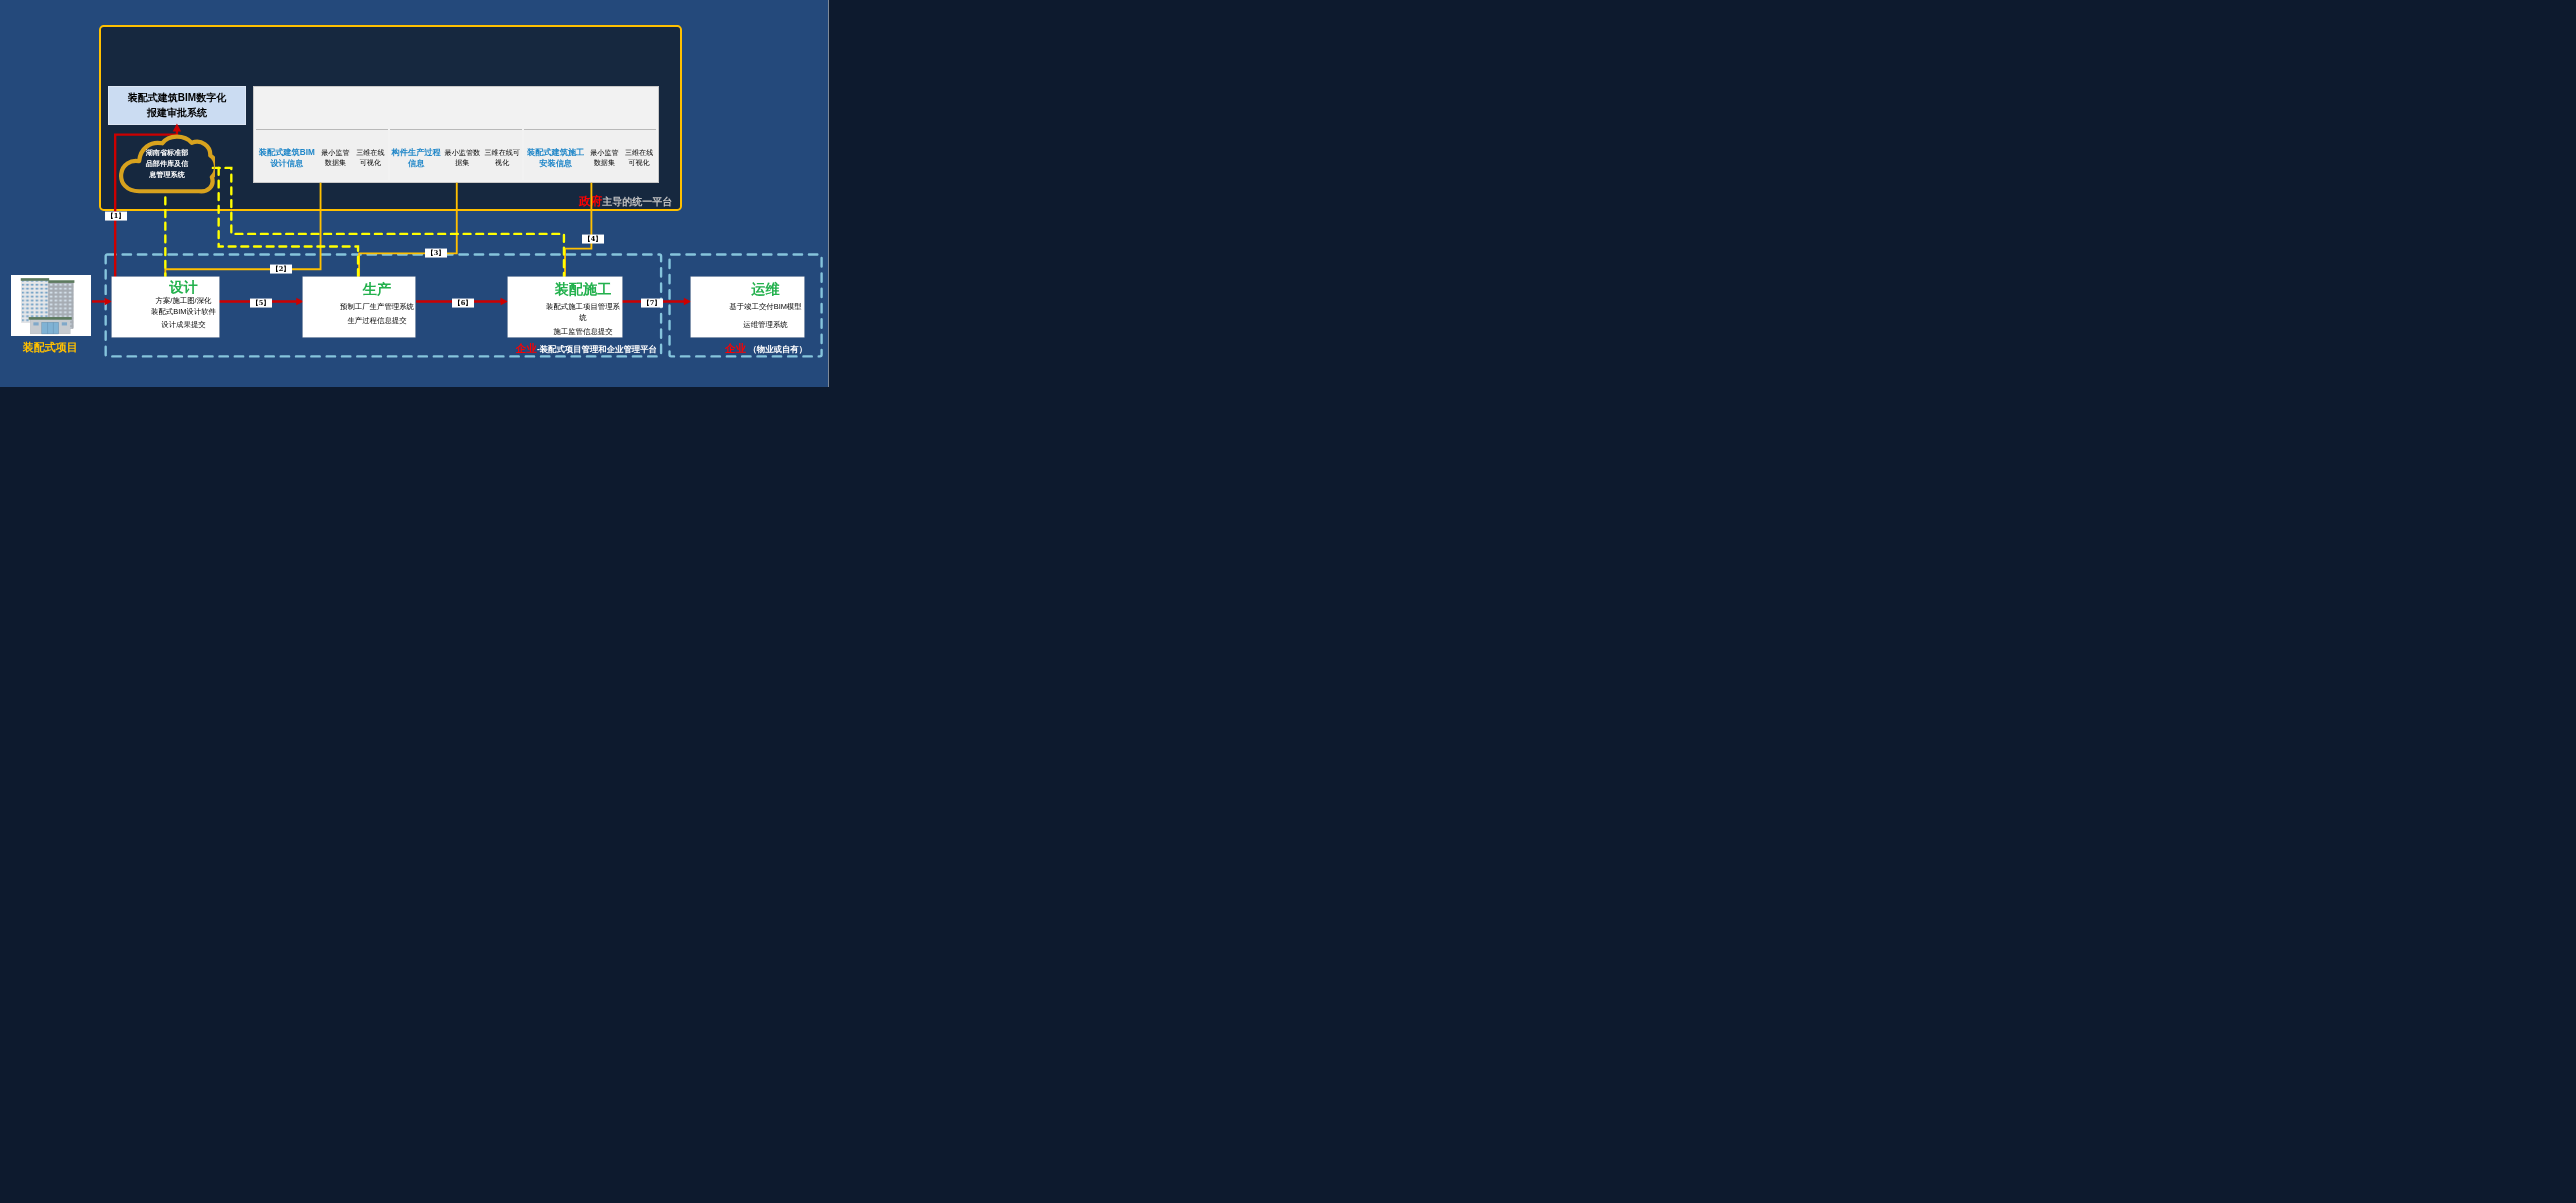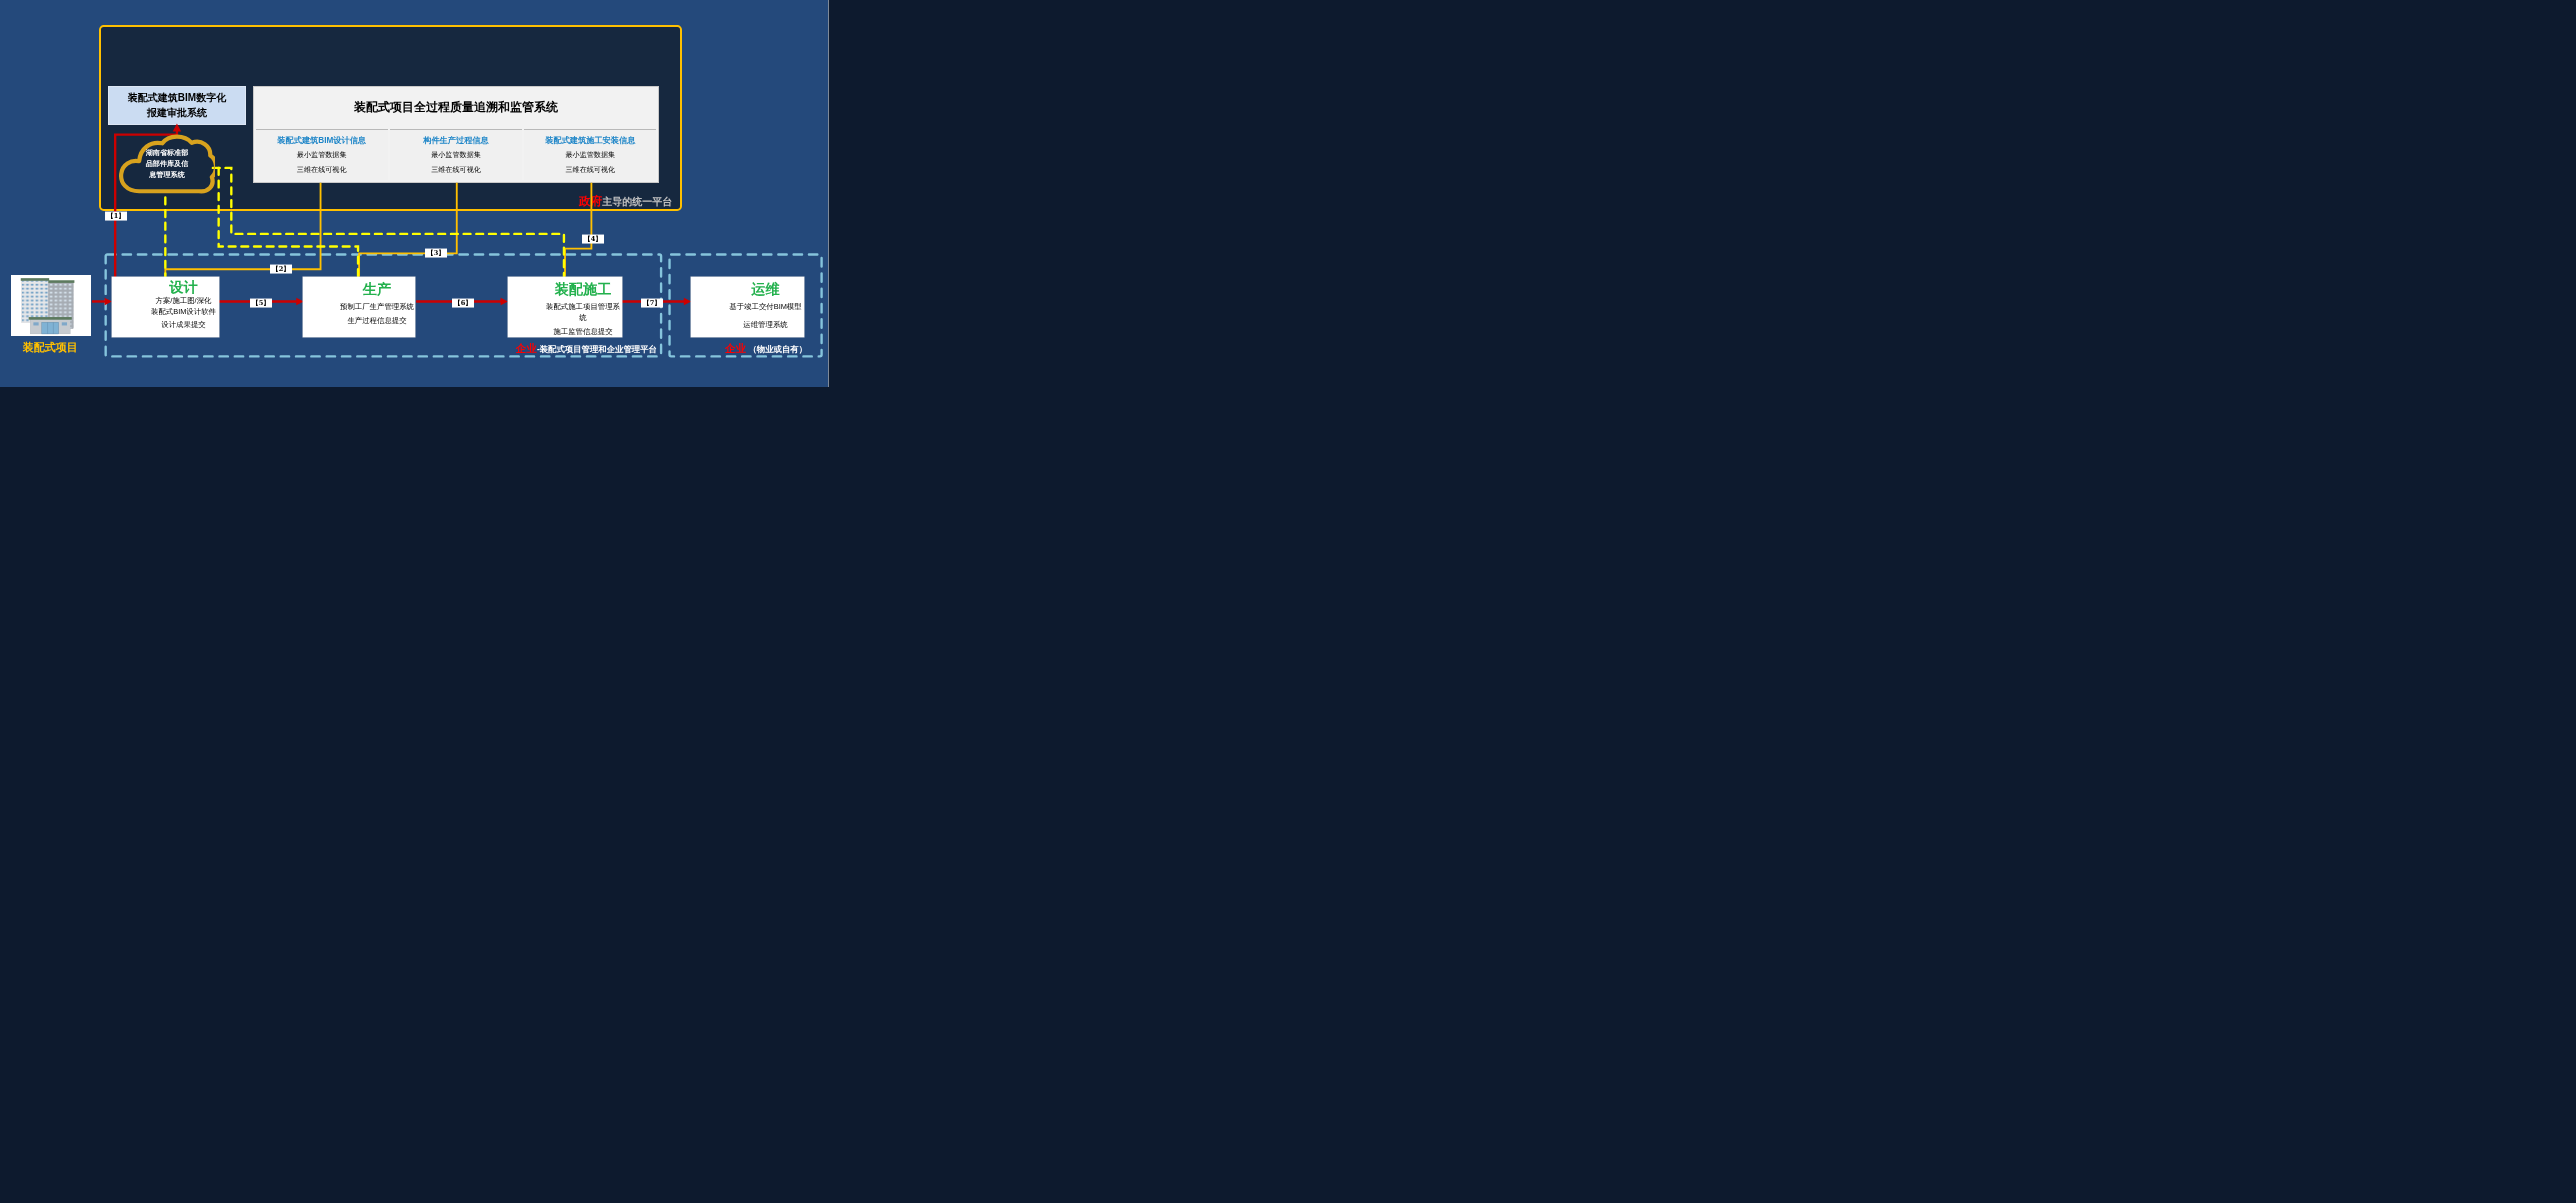--- a/index.html
+++ b/index.html
@@ -19,21 +19,21 @@
     text-align:center;color:#fff;font-weight:bold;font-size:13.7px;line-height:1.5;}
   #approval-box{left:108px;top:86px;width:138px;height:39px;background:#CBDCF2;
     border:1.1px solid #DCE6F4;z-index:3;display:flex;flex-direction:column;justify-content:center;
     text-align:center;color:#000;font-weight:bold;font-size:10px;line-height:1.45;}
   #monitor-box{left:253px;top:86px;width:406px;height:97px;background:#F2F2F2;
     border:0.5px solid #C9C9C9;z-index:3;}
   #monitor-title{position:absolute;left:0;top:0;width:100%;height:41px;display:flex;
     align-items:center;justify-content:center;color:#000;font-weight:bold;font-size:12px;}
   #monitor-cols{position:absolute;left:1.6px;right:1.6px;top:42px;bottom:1.6px;display:flex;gap:2.1px;}
   .mcol{flex:1;background:#F0F0F0;border-top:0.5px solid #B9B9B9;text-align:center;
-    display:flex;flex-direction:column;align-items:center;}
+    display:flex;flex-direction:row;align-items:center;justify-content:space-between;}
   .mcol .mhead{color:#1F86C8;font-weight:bold;font-size:8.2px;margin-top:4.7px;}
   .mcol .mline{color:#000;font-size:7.1px;margin-top:4.7px;}
   #gov-footer{left:579px;top:194px;z-index:4;white-space:nowrap;}
   #gov-footer .hl{color:#FF0000;font-weight:bold;font-size:11.6px;}
   #gov-footer .rest{color:#C0C0C0;font-weight:bold;font-size:10px;}
   
   #cloud-wrap{left:117px;top:132px;width:98px;height:69px;z-index:6;}
   #cloud-text{left:127px;top:148px;width:80px;z-index:7;text-align:center;color:#fff;
     font-weight:bold;font-size:7.1px;line-height:1.55;}
   
@@ -93,21 +93,20 @@
 
   <div class="abs" id="gov-box"></div>
 
 
   <div class="abs" id="approval-box">
     <div>装配式建筑BIM数字化</div>
     <div>报建审批系统</div>
   </div>
 
   <div class="abs" id="monitor-box">
-    <div id="monitor-title">装配式项目全过程质量追溯和监管系统</div>
     <div id="monitor-cols">
       <div class="mcol">
         <div class="mhead">装配式建筑BIM设计信息</div>
         <div class="mline">最小监管数据集</div>
         <div class="mline">三维在线可视化</div>
       </div>
       <div class="mcol">
         <div class="mhead">构件生产过程信息</div>
         <div class="mline">最小监管数据集</div>
         <div class="mline">三维在线可视化</div>

